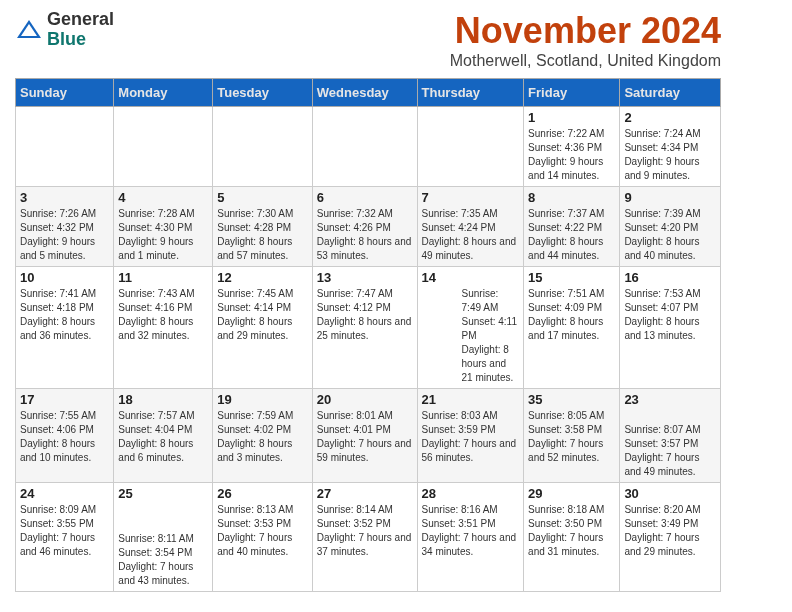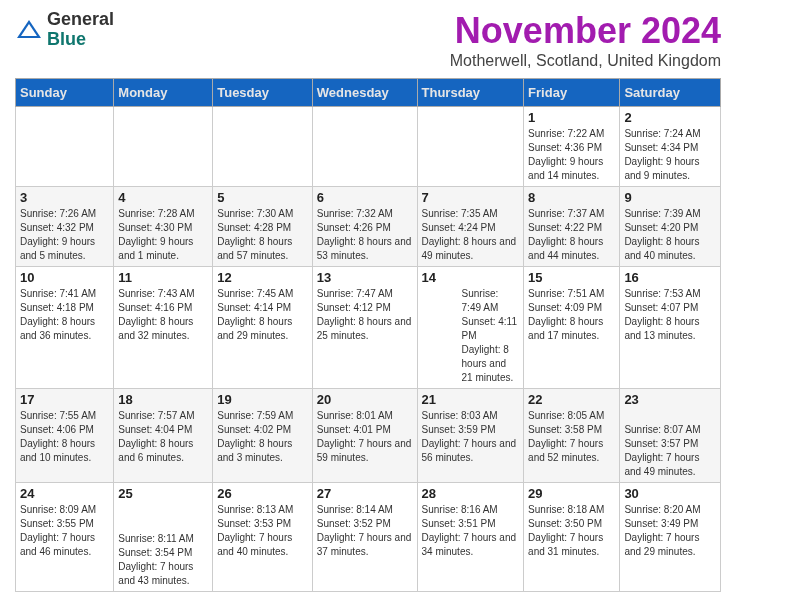--- a/index.html
+++ b/index.html
@@ -9,21 +9,21 @@
     
     .header-area { display: flex; justify-content: space-between; align-items: flex-start; margin-bottom: 8px; }
     
     .logo { display: flex; align-items: center; }
     .logo-text { font-size: 18px; font-weight: bold; line-height: 1.1; }
     .logo-text span.general { color: #333; }
     .logo-text span.blue { color: #0f766e; }
     .logo-icon { width: 28px; height: 28px; margin-right: 4px; }
     
     .title-area { text-align: right; }
-    .main-title { font-size: 36px; font-weight: bold; color: #a21caf; }
+    .main-title { font-size: 36px; font-weight: bold; color: #c2410c; }
     .subtitle { font-size: 16px; color: #444; }
     
     .calendar { width: 100%; border-collapse: collapse; }
     
     .calendar th {
       background-color: #1565c0;
       color: #e5e5e5;
       font-size: 13px;
       font-weight: bold;
       padding: 6px 4px;
@@ -215,21 +215,21 @@
 Sunset: 4:01 PM
 Daylight: 7 hours and 59 minutes.</div>
           </td>
           <td>
             <span class="day-num">21</span>
             <div class="day-info" style="white-space: pre-line;">Sunrise: 8:03 AM
 Sunset: 3:59 PM
 Daylight: 7 hours and 56 minutes.</div>
           </td>
           <td>
-            <span class="day-num">22</span>
+            <span class="day-num">35</span>
             <div class="day-info" style="white-space: pre-line;">Sunrise: 8:05 AM
 Sunset: 3:58 PM
 Daylight: 7 hours and 52 minutes.</div>
           </td>
           <td>
             <span class="day-num">23</span>
             <div class="day-info" style="white-space: pre-line; margin-top: 16px;">Sunrise: 8:07 AM
 Sunset: 3:57 PM
 Daylight: 7 hours and 49 minutes.</div>
           </td>

